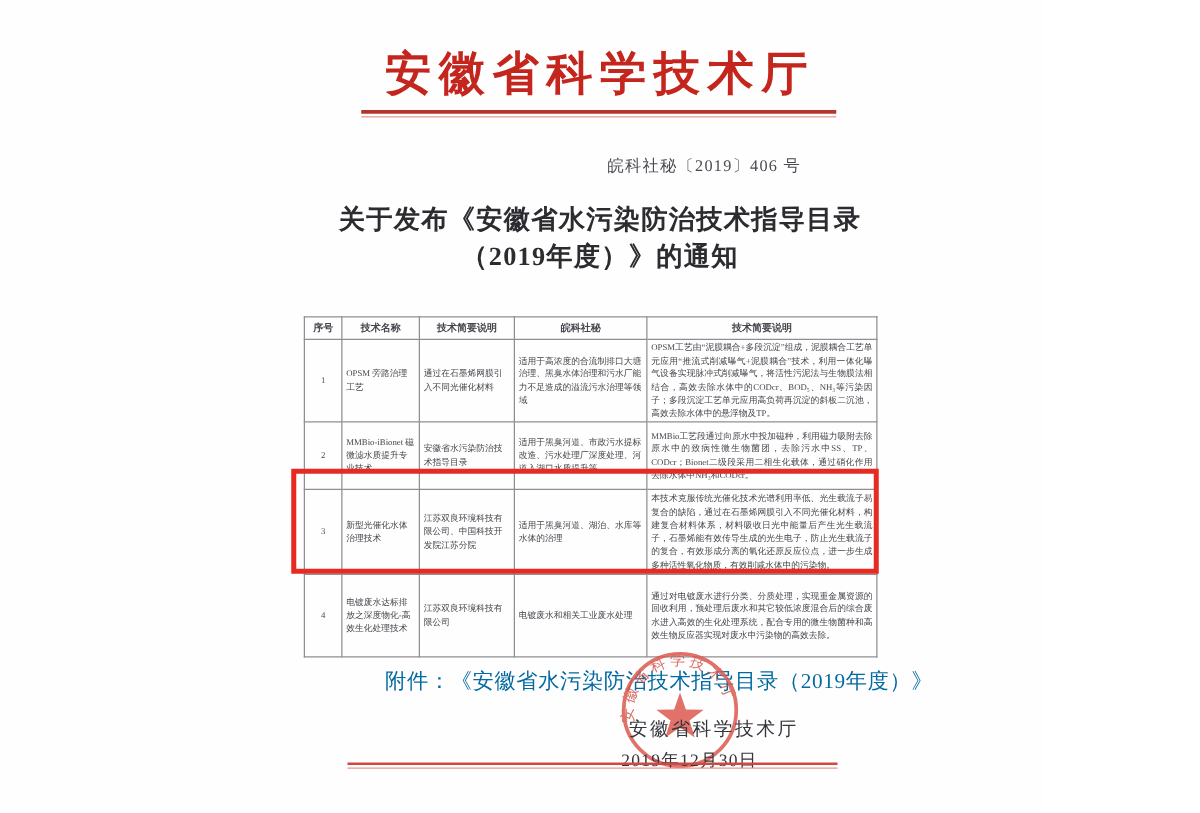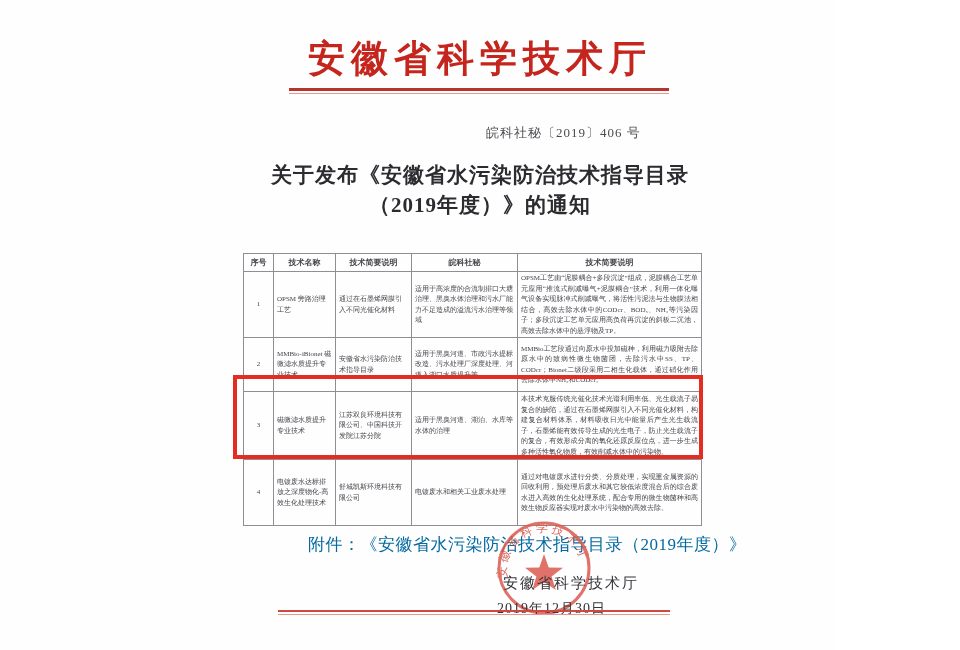--- a/index.html
+++ b/index.html
@@ -92,29 +92,29 @@
       </tr>
       <tr class="r2">
         <td class="c-no">2</td>
         <td class="c-name">MMBio-iBionet 磁微滤水质提升专业技术</td>
         <td class="c-prov">安徽省水污染防治技术指导目录</td>
         <td class="c-scope">适用于黑臭河道、市政污水提标改造、污水处理厂深度处理、河道入湖口水质提升等</td>
         <td class="c-sum">MMBio工艺段通过向原水中投加磁种，利用磁力吸附去除原水中的致病性微生物菌团，去除污水中SS、TP、CODcr；Bionet二级段采用二相生化载体，通过硝化作用去除水体中NH₃和CODcr。</td>
       </tr>
       <tr class="r3">
         <td class="c-no">3</td>
-        <td class="c-name">磁微滤水质提升专业技术</td>
+        <td class="c-name">新型光催化水体治理技术</td>
         <td class="c-prov">江苏双良环境科技有限公司、中国科技开发院江苏分院</td>
         <td class="c-scope">适用于黑臭河道、湖泊、水库等水体的治理</td>
         <td class="c-sum">本技术克服传统光催化技术光谱利用率低、光生载流子易复合的缺陷，通过在石墨烯网膜引入不同光催化材料，构建复合材料体系，材料吸收日光中能量后产生光生载流子，石墨烯能有效传导生成的光生电子，防止光生载流子的复合，有效形成分离的氧化还原反应位点，进一步生成多种活性氧化物质，有效削减水体中的污染物。</td>
       </tr>
       <tr class="r4">
         <td class="c-no">4</td>
         <td class="c-name">电镀废水达标排放之深度物化-高效生化处理技术</td>
-        <td class="c-prov">舒城凯斯环境科技有限公司</td>
+        <td class="c-prov">江苏双良环境科技有限公司</td>
         <td class="c-scope">电镀废水和相关工业废水处理</td>
         <td class="c-sum">通过对电镀废水进行分类、分质处理，实现重金属资源的回收利用，预处理后废水和其它较低浓度混合后的综合废水进入高效的生化处理系统，配合专用的微生物菌种和高效生物反应器实现对废水中污染物的高效去除。</td>
       </tr>
     </tbody>
   </table>
 
   <div class="highlight-box"></div>
 
   <div class="attachment-note">附件：《安徽省水污染防治技术指导目录（2019年度）》</div>
 

